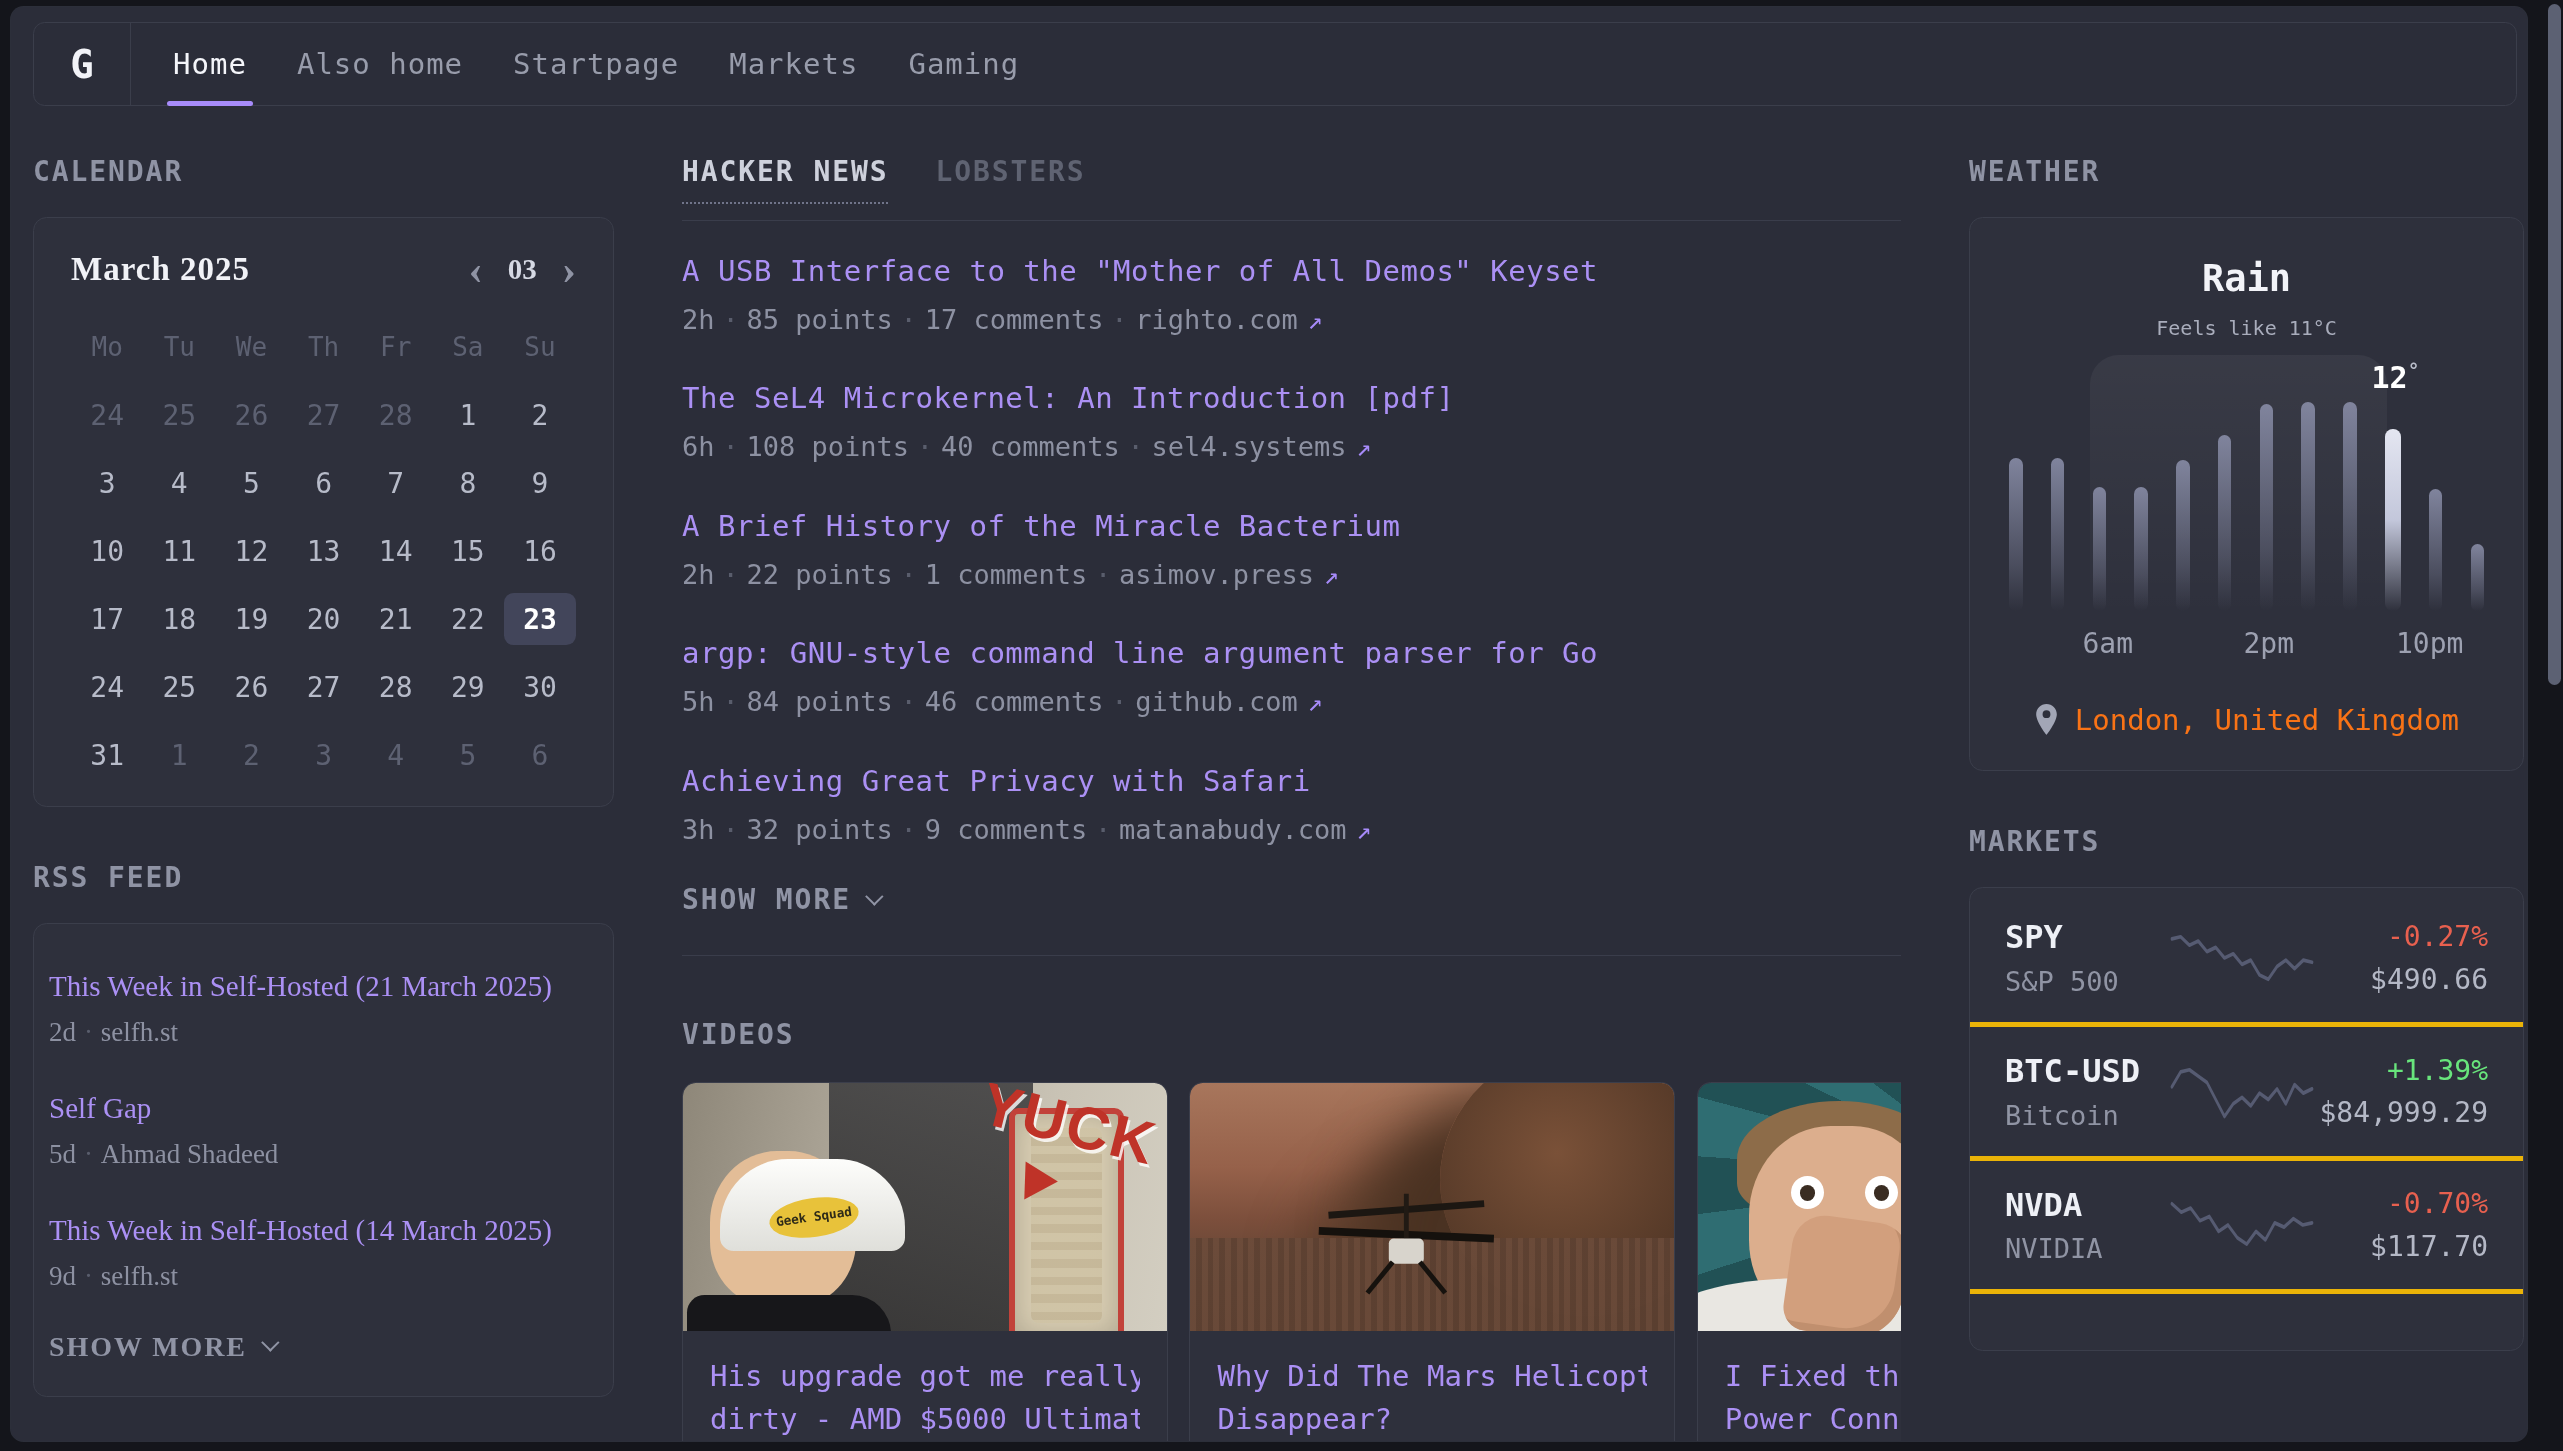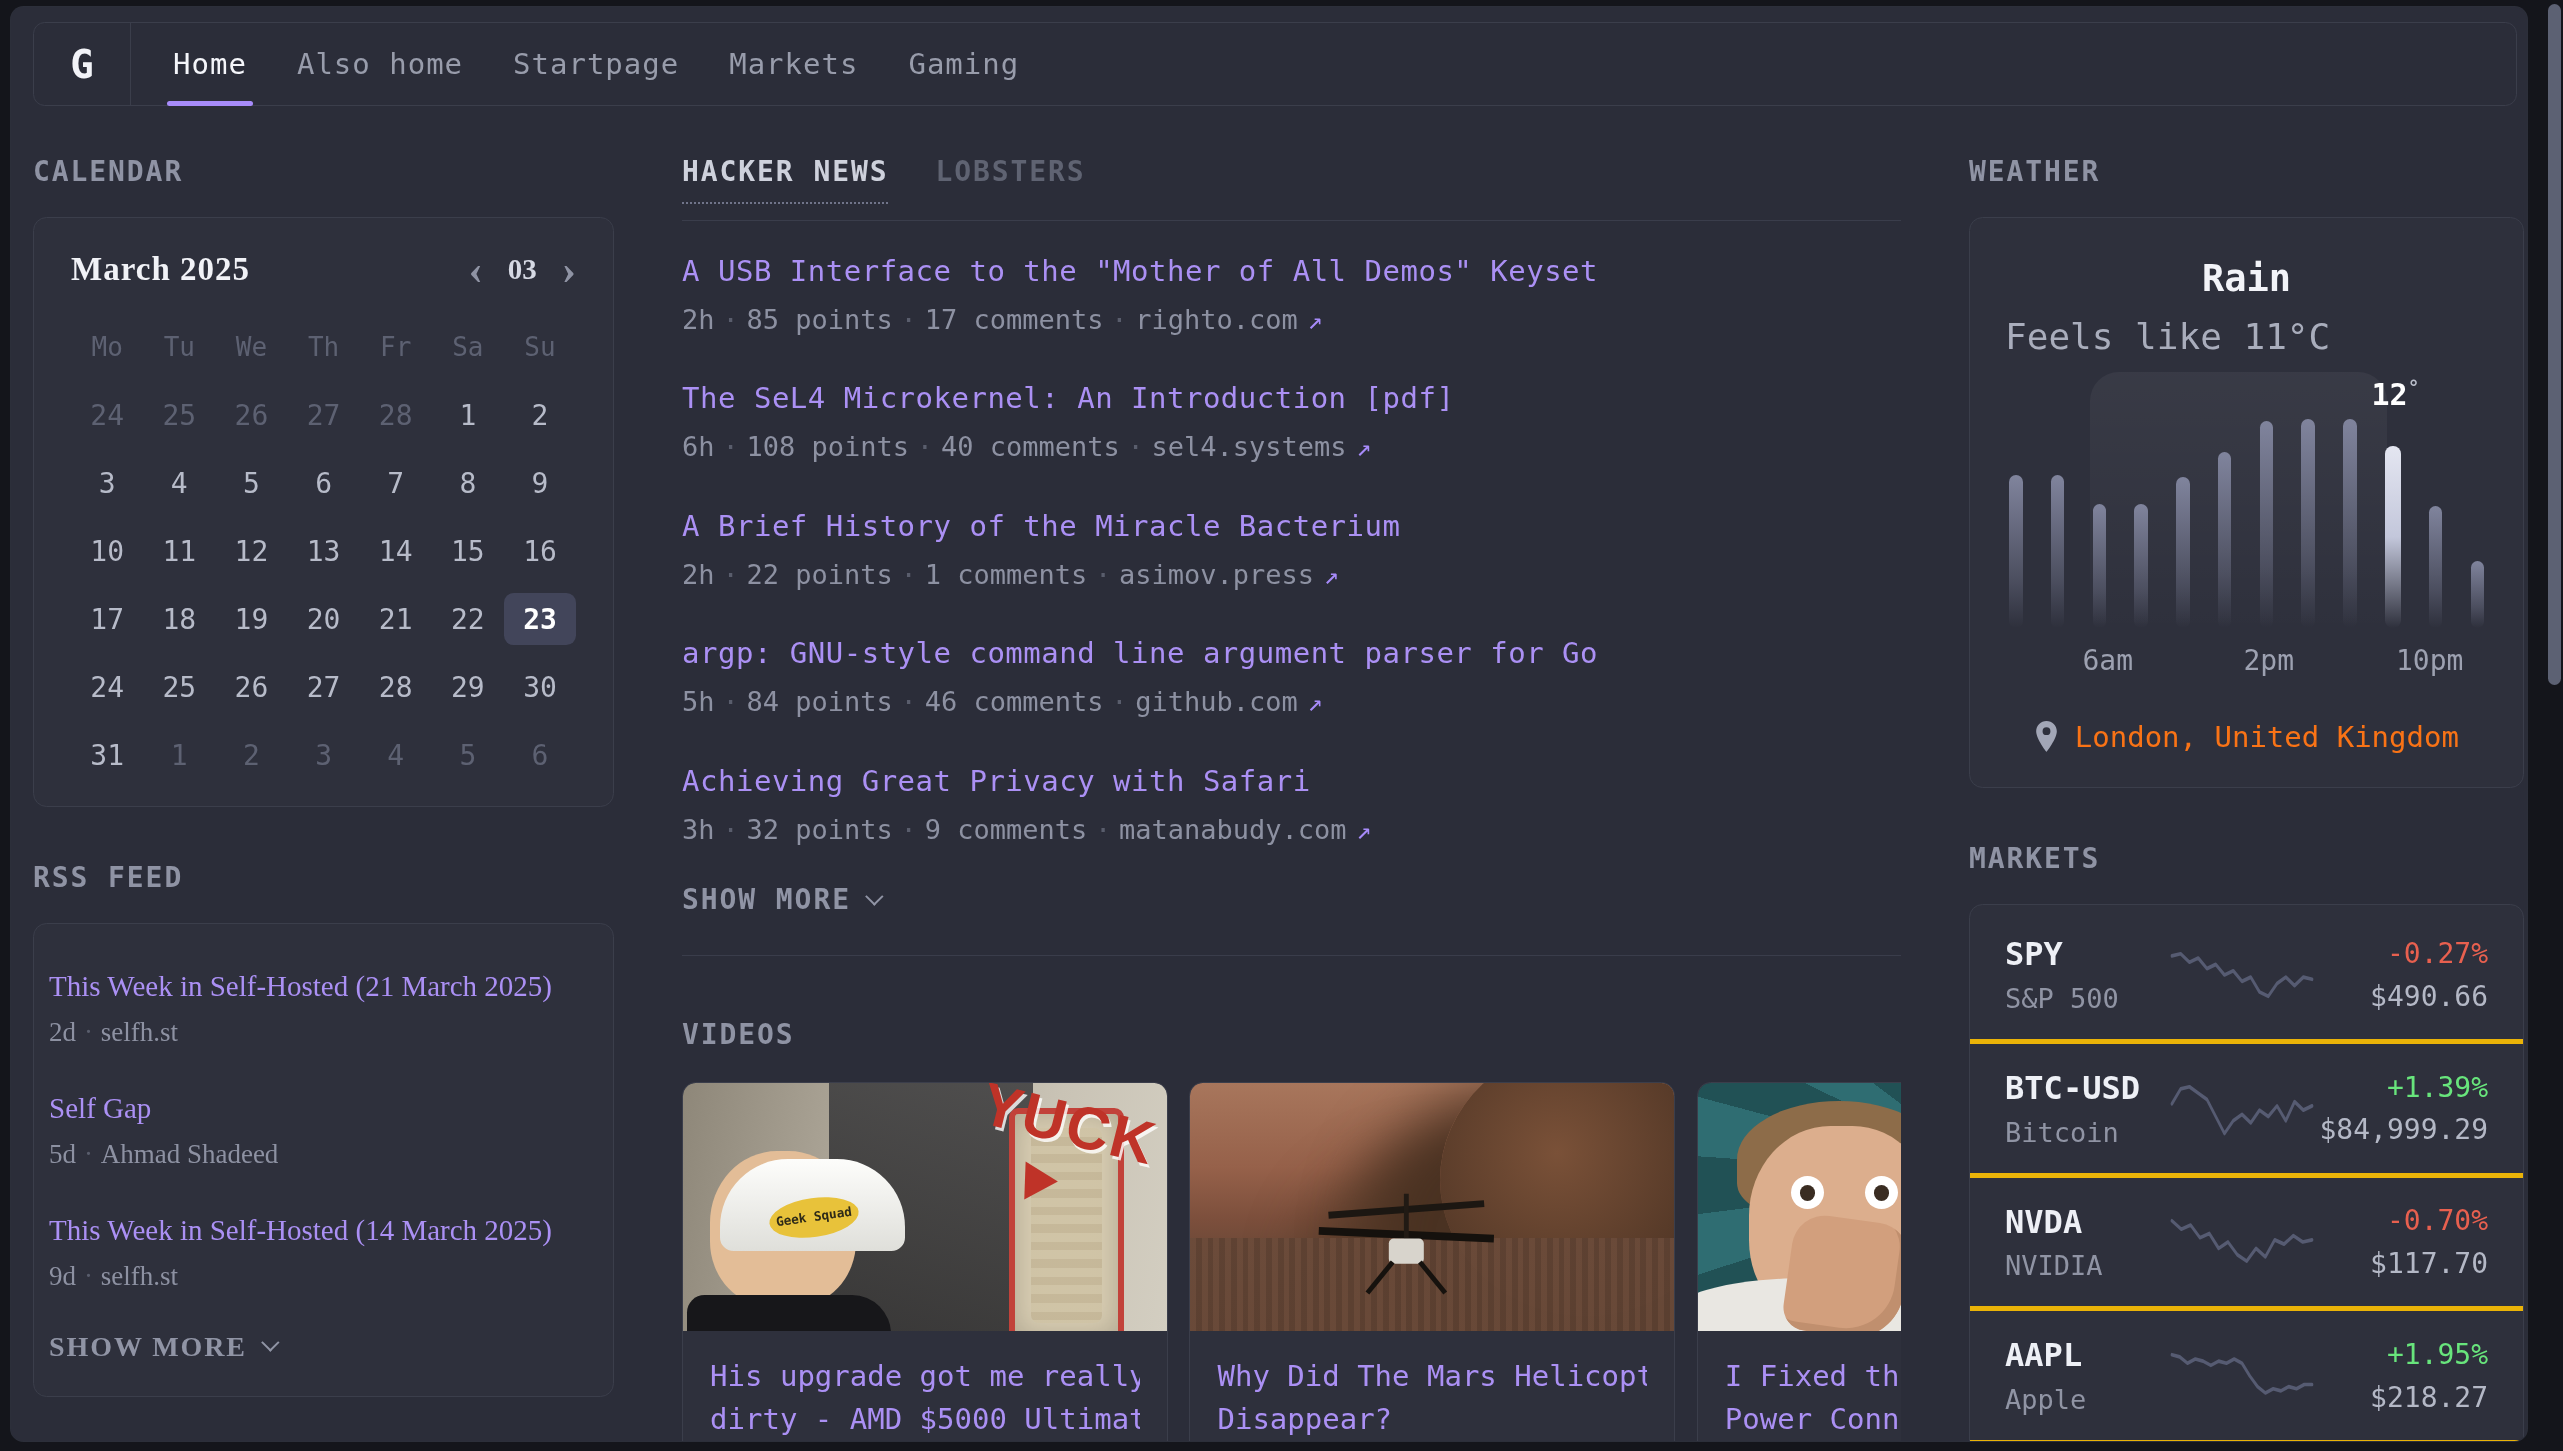--- a/index.html
+++ b/index.html
@@ -159,21 +159,21 @@
   .tc-eye { position:absolute; width:33px; height:33px; background:#fff; border-radius:50%; top:93px; }
   .tc-eye::after { content:""; position:absolute; left:8.8px; top:8.8px; width:15.6px; height:15.6px; background:#3a2d22; border-radius:50%; }
   .tc-shirt { position:absolute; left:-19.5px; top:195px; width:331px; height:78px; background:#e9e7e2; border-radius:40% 40% 0 0; }
   .tc-hand { position:absolute; left:90px; top:136px; width:117px; height:117px; background:#d29f7d;
              border-radius:33px 33px 49px 23.4px; transform:rotate(8deg); box-shadow:inset -9.7px -7.8px 0 #c08f6e; }
 
   
   .weather-label { margin-top:49px; margin-bottom:29px; }
   .weather-card { padding:39px 35px 33px; position:relative; }
   .w-cond { text-align:center; font-size:37px; color:#f2f3f8; font-weight:bold; }
-  .w-feels { text-align:left; font-size:36px; color:#a9adbc; margin-top:15.6px; }
+  .w-feels { text-align:center; font-size:20px; color:#a9adbc; margin-top:15.6px; }
   .w-chart { position:relative; height:209px; margin-top:62px; }
   .w-highlight { position:absolute; left:13%; width:59.5%; top:-47px; bottom:-5.8px;
                  border-radius:29px; background:linear-gradient(180deg,rgba(255,255,255,0.05) 0%,rgba(255,255,255,0.02) 65%,rgba(255,255,255,0) 100%); }
   .w-bars { position:absolute; inset:0; display:flex; align-items:flex-end; justify-content:space-between; padding:0 3.9px; }
   .wbar { width:13.6px; border-radius:7.8px;
           background:linear-gradient(180deg,#80849d 0%,rgba(128,132,157,.35) 70%,rgba(128,132,157,0) 100%); }
   .wbar.bright { width:15.6px;
           background:linear-gradient(180deg,#e4e6f1 0%,#c3c7db 50%,rgba(195,199,219,0) 100%); }
   .w-temp { position:absolute; top:-43px; white-space:nowrap; transform:translateX(-50%);
             font-size:30px; color:#ffffff; font-weight:bold; }
@@ -477,35 +477,20 @@
               <div class="m-spark">
                 <svg viewBox="0 0 200 64" preserveAspectRatio="none">
                   <polyline points="4.0,12 16.8,20 29.6,16 42.4,28 55.2,24 68.0,38 80.8,32 93.6,44 106.4,50 119.2,38 132.0,46 144.8,30 157.6,34 170.4,26 183.2,32 196.0,30" fill="none" stroke="#565b72" stroke-width="3.5" stroke-linejoin="round" stroke-linecap="round"></polyline>
                 </svg>
               </div>
               <div class="m-right">
                 <div class="m-change down">-0.70%</div>
                 <div class="m-price">$117.70</div>
               </div>
             </div>
-            <div class="mrow">
-              <div class="m-id">
-                <div class="m-sym">AAPL</div>
-                <div class="m-name">Apple</div>
-              </div>
-              <div class="m-spark">
-                <svg viewBox="0 0 200 64" preserveAspectRatio="none">
-                  <polyline points="4.0,12 14.7,14 25.3,20 36.0,16 46.7,18 57.3,22 68.0,18 78.7,20 89.3,16 100.0,20 110.7,32 121.3,42 132.0,48 142.7,44 153.3,46 164.0,42 174.7,44 185.3,40 196.0,40" fill="none" stroke="#565b72" stroke-width="3.5" stroke-linejoin="round" stroke-linecap="round"></polyline>
-                </svg>
-              </div>
-              <div class="m-right">
-                <div class="m-change up">+1.95%</div>
-                <div class="m-price">$218.27</div>
-              </div>
-            </div>
             <div class="mrow"></div>
           </div>
       </div>
 
     </div>
   </div>
 </div>
 
 <div class="scroll-thumb"></div>
 

